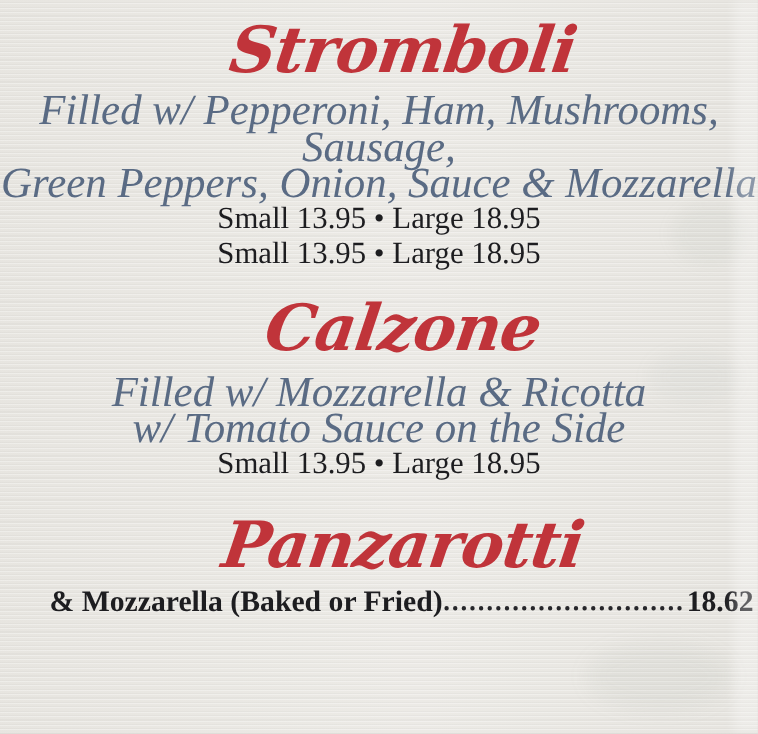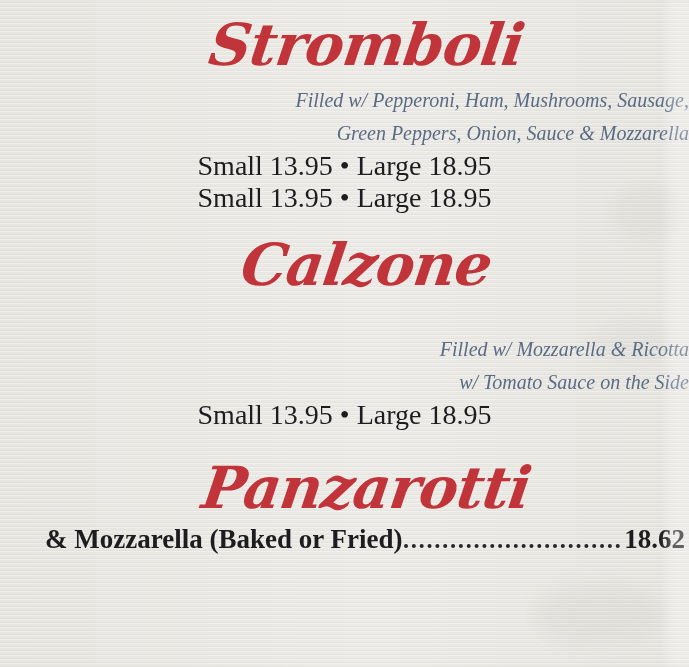--- a/index.html
+++ b/index.html
@@ -46,27 +46,27 @@
     text-align: center;
     transform: translateX(22px) skewX(-8deg);
   }
   .heading-stromboli  { margin-top: 10px; }
   .heading-calzone    { margin-top: 16px; }
   .heading-panzarotti { margin-top: 22px; }
 
   .desc {
     font-family: "Liberation Serif", serif;
     font-style: italic;
-    font-size: 20px;
+    font-size: 39px;
     line-height: 33px;
     color: var(--description-color);
-    text-align: right;
+    text-align: center;
   }
   .desc-first { margin-top: 4px; }
-  .desc-after-heading { margin-top: 33px; }
+  .desc-after-heading { margin-top: 7px; }
 
   .price {
     font-family: "Liberation Serif", serif;
     font-weight: normal;
     font-size: 28px;
     line-height: 32px;
     color: var(--price-color);
     text-align: center;
   }
 

